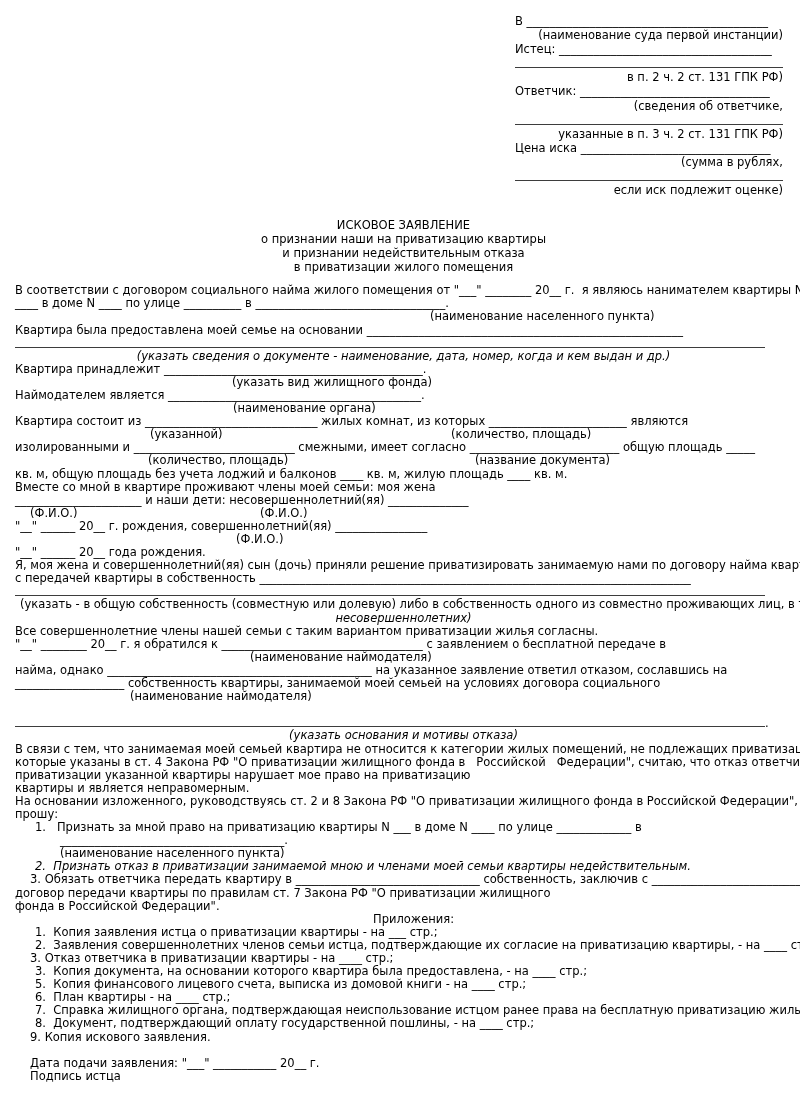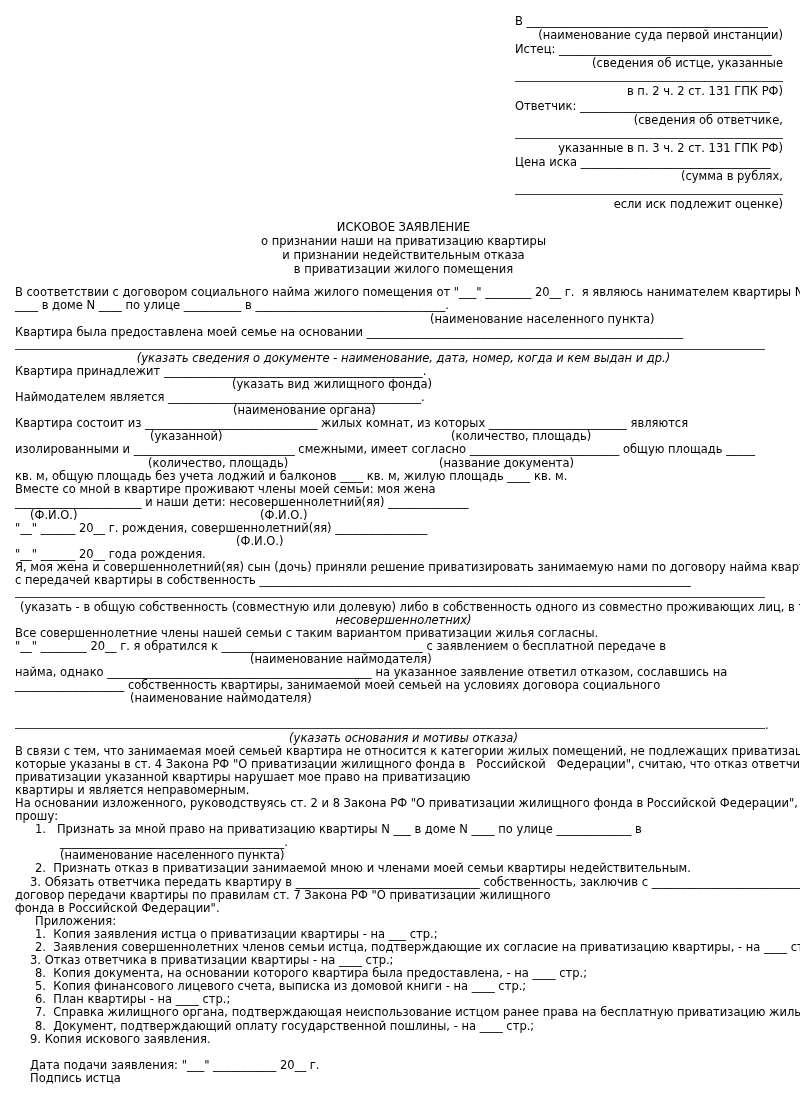--- a/index.html
+++ b/index.html
@@ -15,21 +15,21 @@
     font-family: "DejaVu Sans", "Liberation Sans", sans-serif;
     font-size: 11.5px;
   }
   .doc { padding: 15px 8px 0 15px; }
 
   .line { white-space: pre; }
 
   .header-block { margin-left: 500px; width: 268px; }
   .header-block .line { height: 14.1px; line-height: 13px; }
 
-  .title-block { text-align: center; margin-top: 8px; }
+  .title-block { text-align: center; margin-top: 20px; }
   .title-block .line { height: 14px; line-height: 14px; }
 
   .body-block { margin-top: 10px; }
   .body-block .line { height: 13.1px; line-height: 13px; }
 
   .center { text-align: center; font-style: italic; }
   .right  { text-align: right; }
 
   .rule-bar {
     display: inline-block;
@@ -43,21 +43,20 @@
   .pos-label { position: absolute; top: 0; white-space: pre; }
 </style>
 </head>
 <body>
 
 <div class="doc">
   <div class="header-block">
       <div class="line">В __________________________________________</div>
       <div class="line right">(наименование суда первой инстанции)</div>
       <div class="line">Истец: _____________________________________</div>
-      <div class="line right">(сведения об истце, указанные</div>
       <div class="line rule"><span class="rule-bar"></span></div>
       <div class="line right">в п. 2 ч. 2 ст. 131 ГПК РФ)</div>
       <div class="line">Ответчик: _________________________________</div>
       <div class="line right">(сведения об ответчике,</div>
       <div class="line rule"><span class="rule-bar"></span></div>
       <div class="line right">указанные в п. 3 ч. 2 ст. 131 ГПК РФ)</div>
       <div class="line">Цена иска _________________________________</div>
       <div class="line right">(сумма в рублях,</div>
       <div class="line rule"><span class="rule-bar"></span></div>
       <div class="line right">если иск подлежит оценке)</div>
@@ -75,21 +74,21 @@
       <div class="line">Квартира была предоставлена моей семье на основании _______________________________________________________</div>
       <div class="line rule"><span class="rule-bar"></span></div>
       <div class="line center">(указать сведения о документе - наименование, дата, номер, когда и кем выдан и др.)</div>
       <div class="line">Квартира принадлежит _____________________________________________.</div>
       <div class="line" style="padding-left: 217px;">(указать вид жилищного фонда)</div>
       <div class="line">Наймодателем является ____________________________________________.</div>
       <div class="line" style="padding-left: 218px;">(наименование органа)</div>
       <div class="line">Квартира состоит из ______________________________ жилых комнат, из которых ________________________ являются</div>
       <div class="line labels"><span class="pos-label" style="left: 135px;">(указанной)</span><span class="pos-label" style="left: 436px;">(количество, площадь)</span></div>
       <div class="line">изолированными и ____________________________ смежными, имеет согласно __________________________ общую площадь _____</div>
-      <div class="line labels"><span class="pos-label" style="left: 133px;">(количество, площадь)</span><span class="pos-label" style="left: 424px;">(название документа)</span></div>
+      <div class="line labels"><span class="pos-label" style="left: 133px;">(количество, площадь)</span><span class="pos-label" style="left: 460px;">(название документа)</span></div>
       <div class="line">кв. м, общую площадь без учета лоджий и балконов ____ кв. м, жилую площадь ____ кв. м.</div>
       <div class="line">Вместе со мной в квартире проживают члены моей семьи: моя жена</div>
       <div class="line">______________________ и наши дети: несовершеннолетний(яя) ______________</div>
       <div class="line labels"><span class="pos-label" style="left: 15px;">(Ф.И.О.)</span><span class="pos-label" style="left: 245px;">(Ф.И.О.)</span></div>
       <div class="line">"__" ______ 20__ г. рождения, совершеннолетний(яя) ________________</div>
       <div class="line" style="padding-left: 221px;">(Ф.И.О.)</div>
       <div class="line">"__" ______ 20__ года рождения.</div>
       <div class="line">Я, моя жена и совершеннолетний(яя) сын (дочь) приняли решение приватизировать занимаемую нами по договору найма квартиру</div>
       <div class="line">с передачей квартиры в собственность ___________________________________________________________________________</div>
       <div class="line rule"><span class="rule-bar"></span></div>
@@ -106,29 +105,29 @@
       <div class="line center">(указать основания и мотивы отказа)</div>
       <div class="line">В связи с тем, что занимаемая моей семьей квартира не относится к категории жилых помещений, не подлежащих приватизации,</div>
       <div class="line">которые указаны в ст. 4 Закона РФ "О приватизации жилищного фонда в   Российской   Федерации", считаю, что отказ ответчика в</div>
       <div class="line">приватизации указанной квартиры нарушает мое право на приватизацию</div>
       <div class="line">квартиры и является неправомерным.</div>
       <div class="line">На основании изложенного, руководствуясь ст. 2 и 8 Закона РФ "О приватизации жилищного фонда в Российской Федерации",</div>
       <div class="line">прошу:</div>
       <div class="line" style="padding-left: 20px;">1.   Признать за мной право на приватизацию квартиры N ___ в доме N ____ по улице _____________ в</div>
       <div class="line" style="padding-left: 45px;">_______________________________________.</div>
       <div class="line" style="padding-left: 45px;">(наименование населенного пункта)</div>
-      <div class="line" style="padding-left: 20px;">2.  Признать отказ в приватизации занимаемой мною и членами моей семьи квартиры недействительным.</div>
+      <div class="line" style="padding-left: 20px; font-style: italic;">2.  Признать отказ в приватизации занимаемой мною и членами моей семьи квартиры недействительным.</div>
       <div class="line" style="padding-left: 15px;">3. Обязать ответчика передать квартиру в ________________________________ собственность, заключив с ____________________________</div>
       <div class="line">договор передачи квартиры по правилам ст. 7 Закона РФ "О приватизации жилищного</div>
       <div class="line">фонда в Российской Федерации".</div>
-      <div class="line" style="padding-left: 20px;">Приложения:</div>
+      <div class="line" style="padding-left: 20px; text-align: center;">Приложения:</div>
       <div class="line" style="padding-left: 20px;">1.  Копия заявления истца о приватизации квартиры - на ___ стр.;</div>
       <div class="line" style="padding-left: 20px;">2.  Заявления совершеннолетних членов семьи истца, подтверждающие их согласие на приватизацию квартиры, - на ____ стр.;</div>
       <div class="line" style="padding-left: 15px;">3. Отказ ответчика в приватизации квартиры - на ____ стр.;</div>
-      <div class="line" style="padding-left: 20px;">8.  Копия документа, на основании которого квартира была предоставлена, - на ____ стр.;</div>
+      <div class="line" style="padding-left: 20px;">3.  Копия документа, на основании которого квартира была предоставлена, - на ____ стр.;</div>
       <div class="line" style="padding-left: 20px;">5.  Копия финансового лицевого счета, выписка из домовой книги - на ____ стр.;</div>
       <div class="line" style="padding-left: 20px;">6.  План квартиры - на ____ стр.;</div>
       <div class="line" style="padding-left: 20px;">7.  Справка жилищного органа, подтверждающая неиспользование истцом ранее права на бесплатную приватизацию жилья, -</div>
       <div class="line" style="padding-left: 20px;">8.  Документ, подтверждающий оплату государственной пошлины, - на ____ стр.;</div>
       <div class="line" style="padding-left: 15px;">9. Копия искового заявления.</div>
       <div class="line">&nbsp;</div>
       <div class="line" style="padding-left: 15px;">Дата подачи заявления: "___" ___________ 20__ г.</div>
       <div class="line" style="padding-left: 15px;">Подпись истца</div>
     </div>
 </div>

